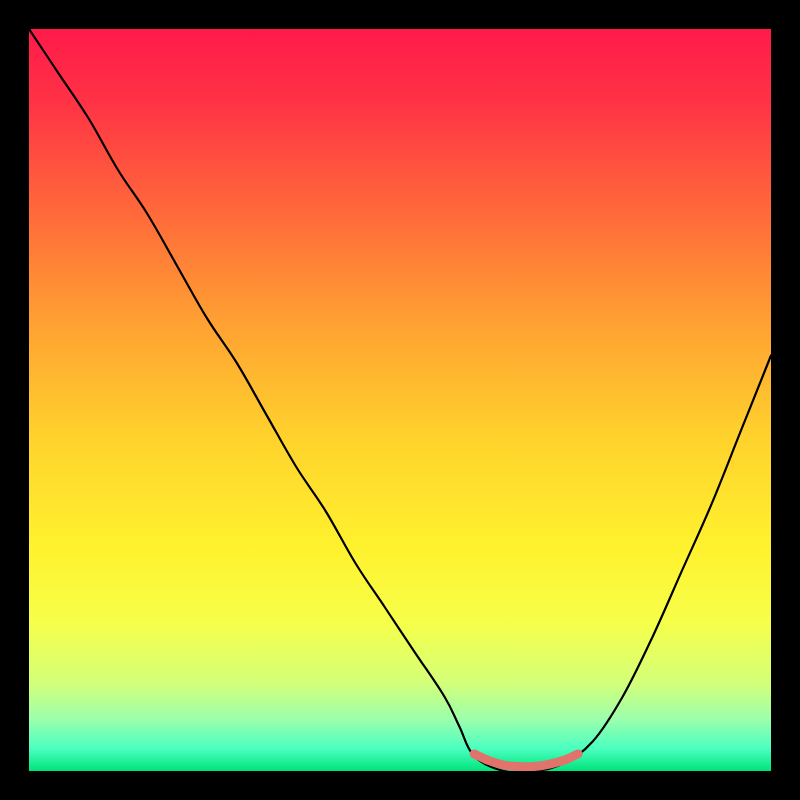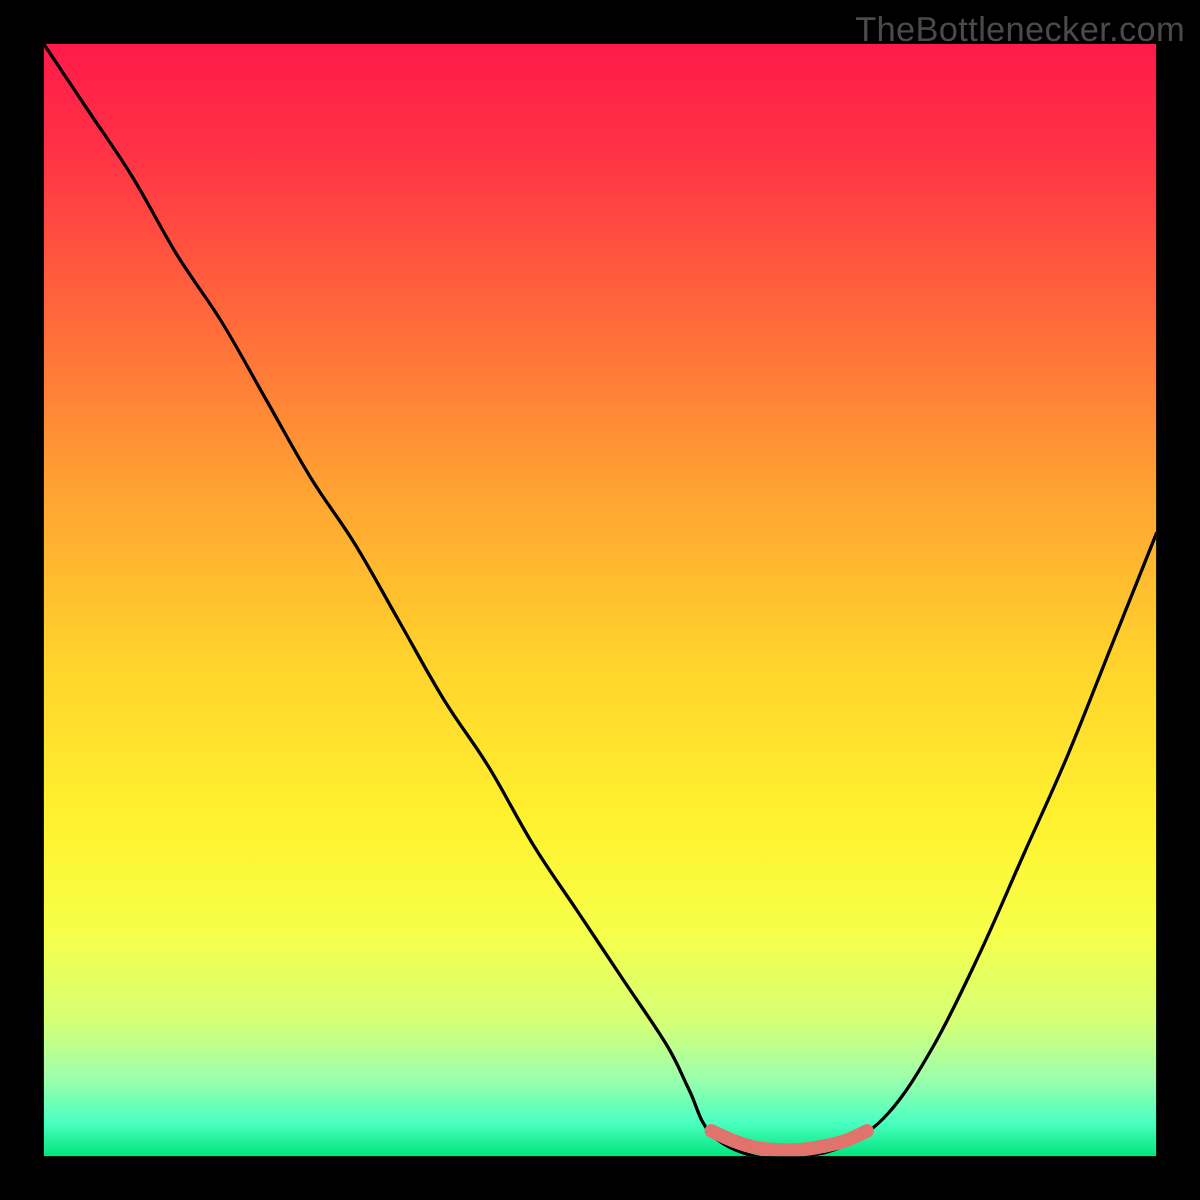--- a/index.html
+++ b/index.html
@@ -58,14 +58,13 @@
             <stop offset="97.00%" stop-color="#4affc0"></stop>
             <stop offset="100.00%" stop-color="#00e47a"></stop>
           </linearGradient>
       </defs>
       <rect x="0" y="0" width="742" height="742" fill="url(#bg-grad)"></rect>
       <path id="curve-path" fill="none" stroke="#000000" stroke-width="2.2" stroke-linecap="round" stroke-linejoin="round" d="M 0.00 0.00 C 5.34 8.01, 19.00 28.49, 29.68 44.52 C 40.36 60.55, 48.68 71.68, 59.36 89.04 C 70.04 106.40, 78.36 123.62, 89.04 140.98 C 99.72 158.34, 108.04 168.14, 118.72 185.50 C 129.40 202.86, 137.72 218.74, 148.40 237.44 C 159.08 256.14, 167.40 272.02, 178.08 289.38 C 188.76 306.74, 197.08 316.54, 207.76 333.90 C 218.44 351.26, 226.76 367.14, 237.44 385.84 C 248.12 404.54, 256.44 420.42, 267.12 437.78 C 277.80 455.14, 286.12 464.94, 296.80 482.30 C 307.48 499.66, 315.80 516.88, 326.48 534.24 C 337.16 551.60, 345.48 562.73, 356.16 578.76 C 366.84 594.79, 375.16 607.25, 385.84 623.28 C 396.52 639.31, 407.51 654.44, 415.52 667.80 C 423.53 681.16, 425.02 686.80, 430.36 697.48 C 435.70 708.16, 437.19 719.15, 445.20 727.16 C 453.21 735.17, 464.20 739.33, 474.88 742.00 C 485.56 744.67, 493.88 743.34, 504.56 742.00 C 515.24 740.66, 523.56 739.92, 534.24 734.58 C 544.92 729.24, 553.24 724.34, 563.92 712.32 C 574.60 700.30, 582.92 686.50, 593.60 667.80 C 604.28 649.10, 612.60 631.15, 623.28 608.44 C 633.96 585.73, 642.28 565.70, 652.96 541.66 C 663.64 517.62, 671.96 500.26, 682.64 474.88 C 693.32 449.50, 701.64 427.39, 712.32 400.68 C 723.00 373.97, 736.66 339.84, 742.00 326.48"></path>
       <path id="highlight-path" fill="none" stroke="#e1736d" stroke-width="9" stroke-linecap="round" stroke-linejoin="round" d="M 445.20 724.93 C 447.87 726.14, 454.70 729.61, 460.04 731.61 C 465.38 733.62, 469.54 735.00, 474.88 736.06 C 480.22 737.13, 484.38 737.28, 489.72 737.55 C 495.06 737.82, 499.22 737.95, 504.56 737.55 C 509.90 737.15, 514.06 736.39, 519.40 735.32 C 524.74 734.25, 528.90 733.48, 534.24 731.61 C 539.58 729.74, 546.41 726.14, 549.08 724.93"></path>
     </svg>
   </div>
 
-  <div class="watermark">TheBottleneсker.com</div>
 </div>
 
 </body></html>

